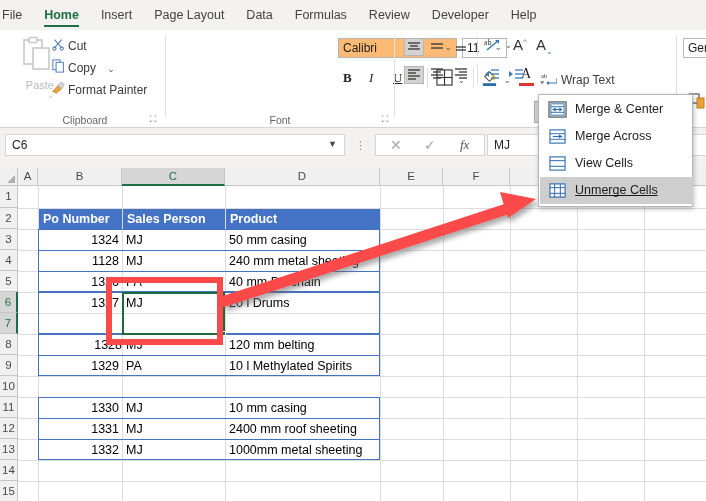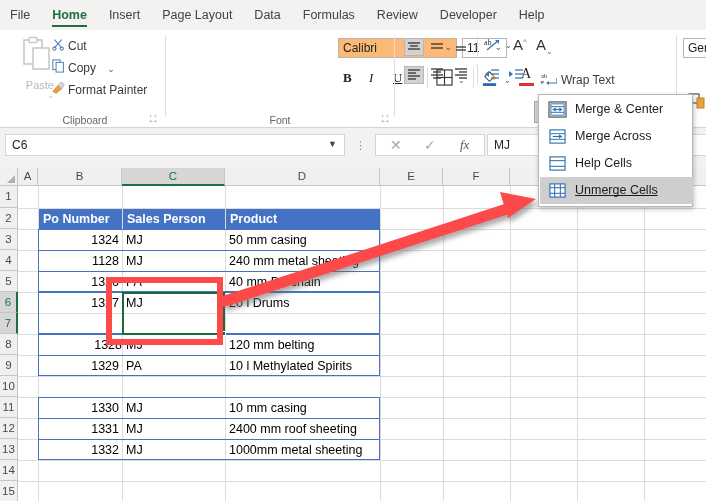--- a/index.html
+++ b/index.html
@@ -15,21 +15,21 @@
   .tabbar {
     position: absolute; left: 0; top: 0; width: 706px; height: 30px;
     background: #f3f2f1;
     display: flex; align-items: center;
   }
   .tab {
     font-size: 12.5px; color: #444242;
     padding: 0 11px; height: 30px; line-height: 30px;
     white-space: nowrap; position: relative;
   }
-  .tab.first { padding-left: 10px; }
+  .tab.first { padding-left: 2px; }
   .tab.active { color: #1d6f42; font-weight: bold; }
   .tab.active::after {
     content: ""; position: absolute;
     left: 11px; right: 11px; bottom: 3px; height: 2.5px;
     background: #1d6f42;
   }
 
   
   .ribbon {
     position: absolute; left: 0; top: 30px; width: 706px; height: 98px;
@@ -593,21 +593,21 @@
     </div>
 
     <div class="mitem" style="top:55px;">
       <span class="mico">
         <svg width="19" height="17" viewBox="0 0 20 18">
           <rect x="2" y="2" width="16" height="14" fill="#fff" stroke="#2f6fb0" stroke-width="1.2"></rect>
           <line x1="2" y1="6" x2="18" y2="6" stroke="#2f6fb0" stroke-width="1.1"></line>
           <line x1="2" y1="12" x2="18" y2="12" stroke="#2f6fb0" stroke-width="1.1"></line>
         </svg>
       </span>
-      <span>Help Cells</span>
+      <span>View Cells</span>
     </div>
 
     <div class="mitem hl" style="top:82px;">
       <span class="mico">
         <svg width="19" height="17" viewBox="0 0 20 18">
           <rect x="2" y="2" width="16" height="14" fill="#fff" stroke="#2f6fb0" stroke-width="1.2"></rect>
           <line x1="2" y1="6" x2="18" y2="6" stroke="#2f6fb0" stroke-width="1.1"></line>
           <line x1="2" y1="12" x2="18" y2="12" stroke="#2f6fb0" stroke-width="1.1"></line>
           <line x1="7" y1="2" x2="7" y2="16" stroke="#2f6fb0" stroke-width="1.1"></line>
           <line x1="13" y1="2" x2="13" y2="16" stroke="#2f6fb0" stroke-width="1.1"></line>

